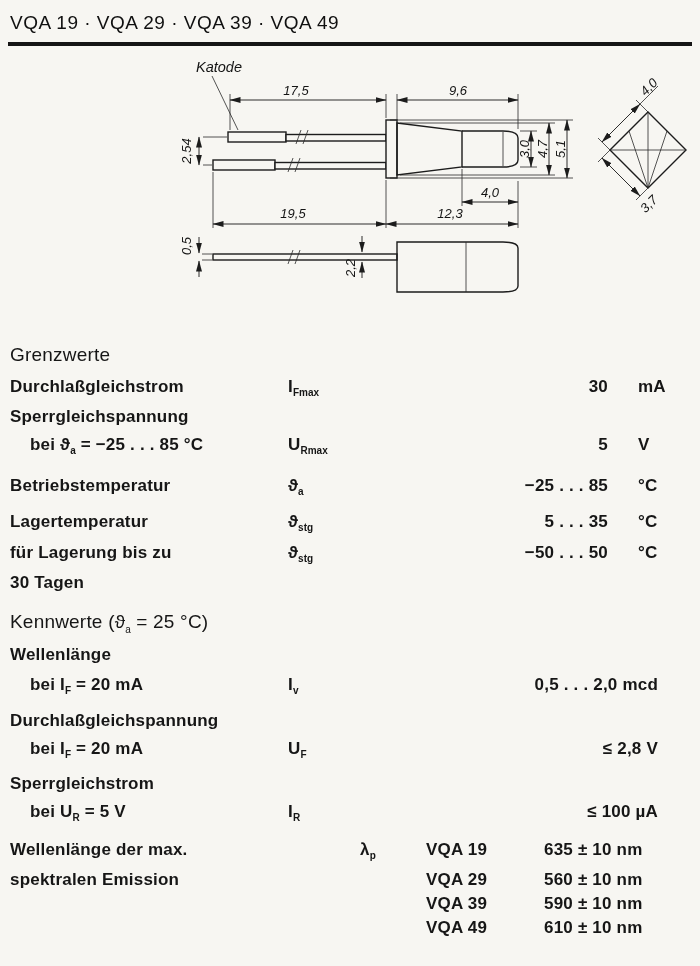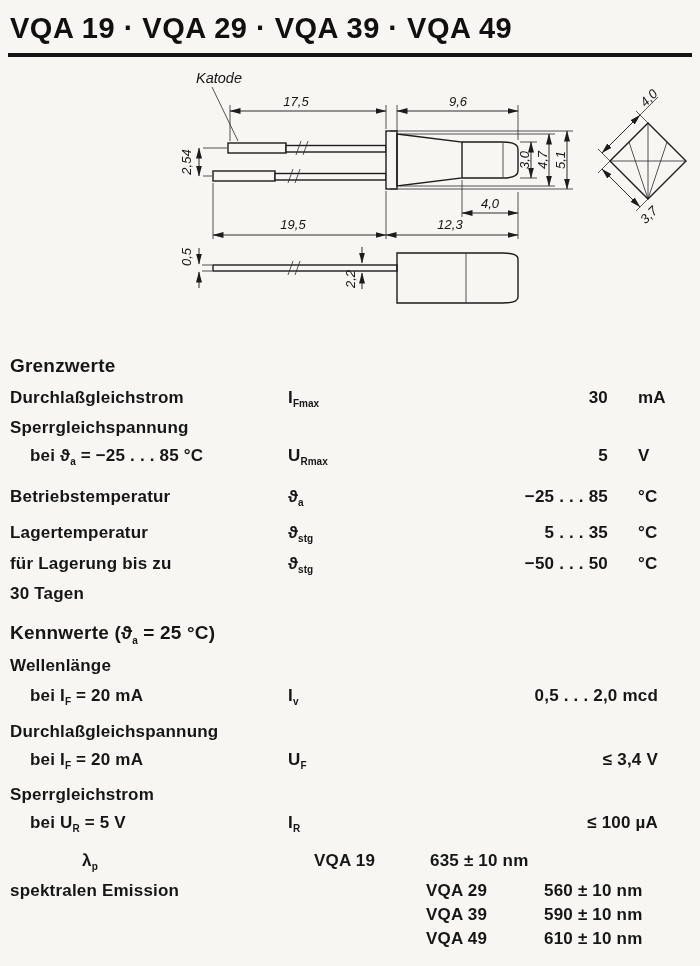--- a/index.html
+++ b/index.html
@@ -4,33 +4,33 @@
 <style>
   html,body{margin:0;padding:0;}
   body{
     width:700px;height:966px;overflow:hidden;
     background:#f7f6f2;color:#161616;
     font-family:"Liberation Sans", sans-serif;
     -webkit-font-smoothing:antialiased;
   }
   .page{padding:0;}
   .title{
-    font-size:29px;font-weight:700;letter-spacing:.5px;
+    font-size:19px;font-weight:400;letter-spacing:.5px;
     padding:12px 10px 6px 10px;color:#101010;
   }
   .rule{height:4px;background:#151515;margin:2px 8px 0 8px;}
   svg{display:block;}
   .part{fill:none;stroke:#1c1c1c;stroke-width:1.4;}
   .partf{fill:#f7f6f2;stroke:#1c1c1c;stroke-width:1.4;}
   .thin{fill:none;stroke:#2a2a2a;stroke-width:.8;}
   .dim{fill:none;stroke:#222;stroke-width:.95;}
   .dlab{font-style:italic;font-size:13px;fill:#141414;font-family:"Liberation Sans",sans-serif;}
   .klab{font-style:italic;font-size:14.5px;fill:#141414;}
   .specs{padding:2px 8px 0 10px;font-size:17px;font-weight:700;letter-spacing:.2px;}
-  .sec-heading{font-size:19px;font-weight:700;margin:4px 0 9px 0;}
+  .sec-heading{font-size:19px;font-weight:400;margin:4px 0 9px 0;}
   .sec-heading.k2h{margin:16px 0 8px 0;}
   .row{display:grid;grid-template-columns:278px 112px 212px 1fr;align-items:baseline;min-height:24px;line-height:24px;}
   .row.combo{grid-template-columns:278px 112px 1fr;}
   .row.wl{grid-template-columns:278px 112px 114px 1fr;}
   .c-name{white-space:nowrap;}
   .c-name.ind{padding-left:20px;}
   .c-sym{white-space:nowrap;}
   .c-sym.shift{padding-left:72px;}
   .c-val{text-align:right;padding-right:4px;white-space:nowrap;}
   .c-unit{padding-left:26px;white-space:nowrap;}
@@ -221,37 +221,38 @@
     <div class="row mb4">
       <div class="c-name"><span>Durchlaßgleichspannung</span></div>
       <div class="c-sym"></div>
       <div class="c-val"></div>
       <div class="c-unit"></div>
     </div>
 
     <div class="row combo mb4">
       <div class="c-name ind"><span>bei I</span><sub>F</sub><span> = 20 mA</span></div>
       <div class="c-sym"><span>U</span><sub>F</sub></div>
-      <div class="c-combo">≤ 3,4 V</div>
+      <div class="c-combo">≤ 2,8 V</div>
     </div>
 
     <div class="row mb4">
       <div class="c-name"><span>Sperrgleichstrom</span></div>
       <div class="c-sym"></div>
       <div class="c-val"></div>
       <div class="c-unit"></div>
     </div>
 
     <div class="row combo mb8">
       <div class="c-name ind"><span>bei U</span><sub>R</sub><span> = 5 V</span></div>
       <div class="c-sym"><span>I</span><sub>R</sub></div>
       <div class="c-combo">≤ 100 µA</div>
     </div>
 
     <div class="row wl">
+      <div class="c-name"><span>Wellenlänge der max.</span></div>
       <div class="c-sym shift"><span>λ</span><sub>p</sub></div>
       <div class="c-type">VQA 19</div>
       <div class="c-wl">635 ± 10 nm</div>
     </div>
 
     <div class="row wl">
       <div class="c-name"><span>spektralen Emission</span></div>
       <div class="c-sym"></div>
       <div class="c-type">VQA 29</div>
       <div class="c-wl">560 ± 10 nm</div>

